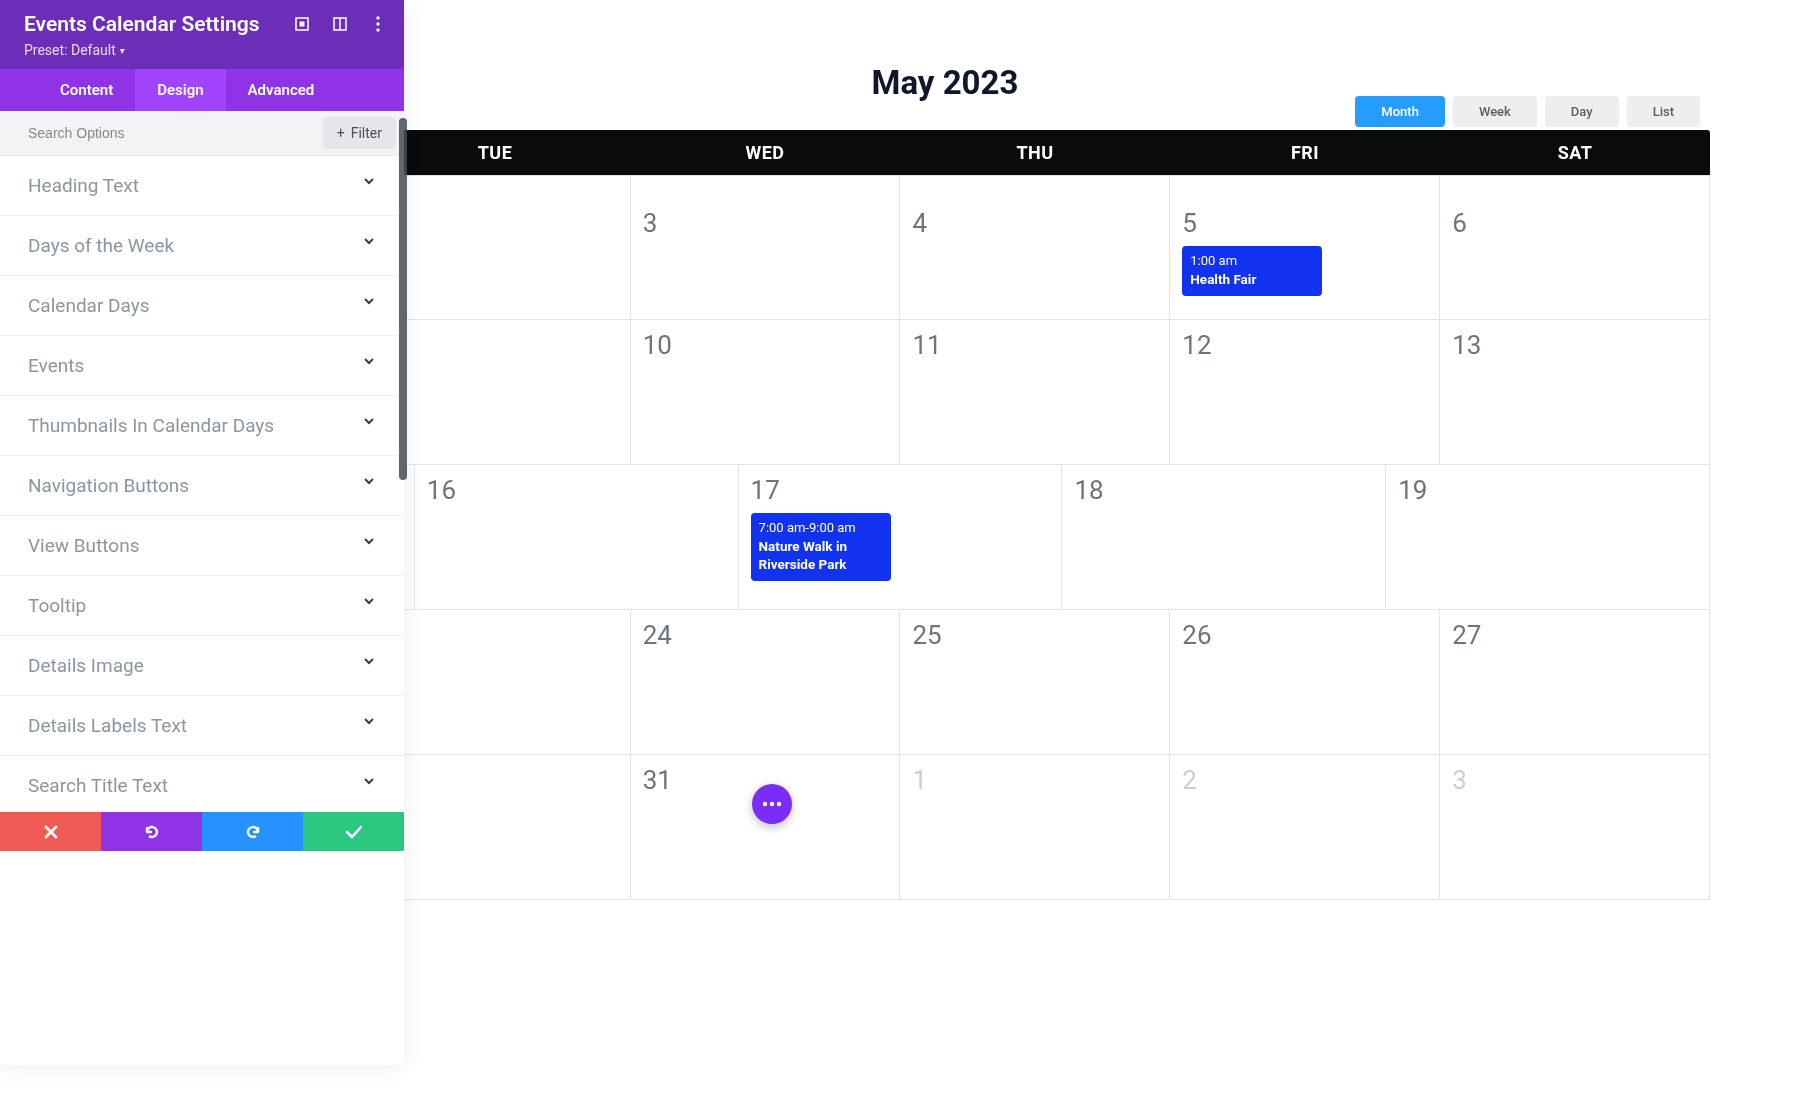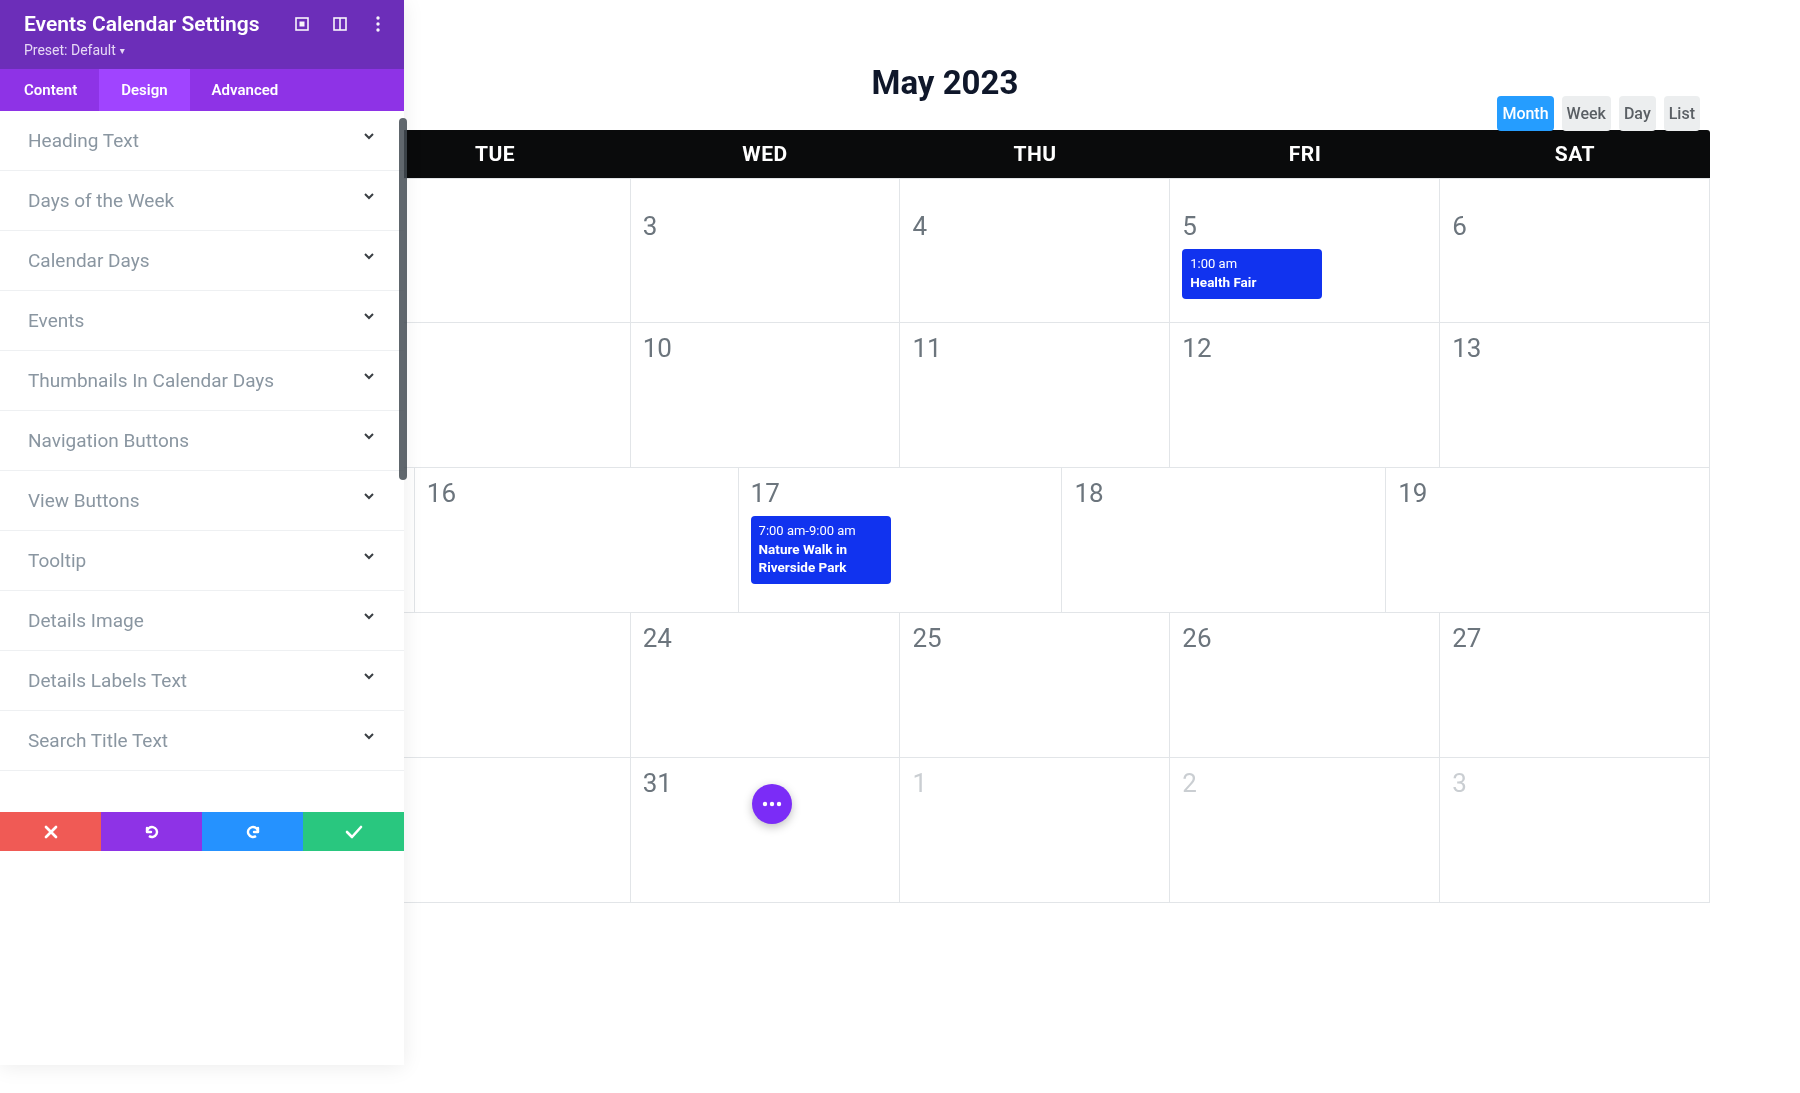--- a/index.html
+++ b/index.html
@@ -10,21 +10,21 @@
 .panel-scrollbar { position: absolute; left: 399px; top: 118px; width: 8px; height: 362px; background: #444c53; border-radius: 4px; opacity: .85; z-index: 11; }
 
 .panel-head { background: #6c2eb9; color: #fff; padding: 12px 18px 10px 24px; }
 .panel-title-row { display: flex; align-items: center; justify-content: space-between; }
 .panel-title { font-size: 21px; font-weight: 600; }
 .panel-title-icons { display: flex; gap: 22px; align-items: center; }
 .hicon { width: 16px; height: 16px; display: inline-flex; align-items: center; justify-content: center; cursor: pointer; color: #fff; opacity: .95; }
 .panel-preset { margin-top: 6px; font-size: 14px; color: #e6d9f5; cursor: pointer; display: inline-flex; align-items: center; gap: 4px; }
 .panel-preset:after { content: "▾"; font-size: 10px; }
 
-.panel-tabs { display: flex; background: #8e33e6; }
+.panel-tabs { display: flex; background: #8e33e6; padding-left: 36px; }
 .panel-tab { flex: 0 0 auto; padding: 12px 22px; font-size: 15px; font-weight: 600; color: #fff; cursor: pointer; }
 .panel-tab.active { background: #a044ff; }
 .panel-tab:first-child { padding-left: 24px; }
 
 .search-row { display: flex; align-items: center; background: #f1f3f5; border-bottom: 1px solid #e8eaed; }
 .search-input { flex: 1; border: none; background: transparent; padding: 12px 18px 12px 28px; font-size: 14px; color: #888; outline: none; }
 .search-input::placeholder { color: #888; }
 .filter-btn { display: flex; align-items: center; gap: 6px; background: #e4e6e9; padding: 8px 14px; margin: 6px 8px 6px 0; border-radius: 4px; font-size: 14px; color: #4a5158; cursor: pointer; }
 .filter-btn:before { content: "+"; font-weight: 400; }
 
@@ -38,25 +38,25 @@
 .ft-red { background: #f05a55; }
 .ft-purple { background: #8e33e6; }
 .ft-blue { background: #2592ff; }
 .ft-green { background: #29c77f; }
 
 
 .cal-wrap { position: absolute; left: 90px; top: 0; right: 0; padding-top: 34px; }
 .cal-header { display: flex; align-items: center; justify-content: center; position: relative; height: 96px; }
 .cal-title { font-size: 33px; font-weight: 700; color: #0f172a; }
 .view-btns { position: absolute; right: 100px; top: 62px; display: flex; gap: 8px; }
-.vbtn { background: #eceeef; color: #5a5f64; padding: 8px 5px; border-radius: 4px; font-size: 16px; font-weight: 500; cursor: pointer; }
+.vbtn { background: #eceeef; color: #5a5f64; padding: 8px 26px; border-radius: 4px; font-size: 13px; font-weight: 500; cursor: pointer; }
 .vbtn.active { background: #259dff; color: #fff; }
 
 .day-header { display: flex; margin-left: 0; margin-right: 90px; }
-.dh-cell { flex: 1; background: #0a0b0c; color: #fff; text-align: center; font-weight: 700; font-size: 21px; padding: 12px 0; letter-spacing: .5px; }
+.dh-cell { flex: 1; background: #0a0b0c; color: #fff; text-align: center; font-weight: 700; font-size: 18px; padding: 12px 0; letter-spacing: .5px; }
 .dh-cell:first-child { border-top-left-radius: 3px; }
 .dh-cell:last-child { border-top-right-radius: 3px; }
 
 .grid { margin-right: 90px; }
 .grow { display: flex; border-left: 1px solid #e2e5e8; }
 .gcell { flex: 1; border-right: 1px solid #e2e5e8; border-bottom: 1px solid #e2e5e8; min-height: 145px; padding: 10px 12px 8px 12px; position: relative; }
 .grow:first-child .gcell { border-top: 1px solid #e2e5e8; padding-top: 32px; }
 .gnum { font-size: 26px; color: #6c757d; font-weight: 400; }
 .gnum.faded { color: #caced2; }
 
@@ -227,20 +227,24 @@
     </div>
     <div class="panel-preset">Preset: Default</div>
   </div>
 
   <div class="panel-tabs">
     <div class="panel-tab">Content</div>
     <div class="panel-tab active">Design</div>
     <div class="panel-tab">Advanced</div>
   </div>
 
+  <div class="search-row">
+    <input class="search-input" placeholder="Search Options" style="">
+    <div class="filter-btn">Filter</div>
+  </div>
 
   <div class="opt-list" id="opt-list">
       <div class="opt-item">
         <span>Heading Text</span>
         <span class="chev">
           <svg width="14" height="14" viewBox="0 0 14 14" fill="none" stroke="#3a3f44" stroke-width="2">
             <path d="M3 5 L7 9 L11 5"></path>
           </svg>
         </span>
       </div>

